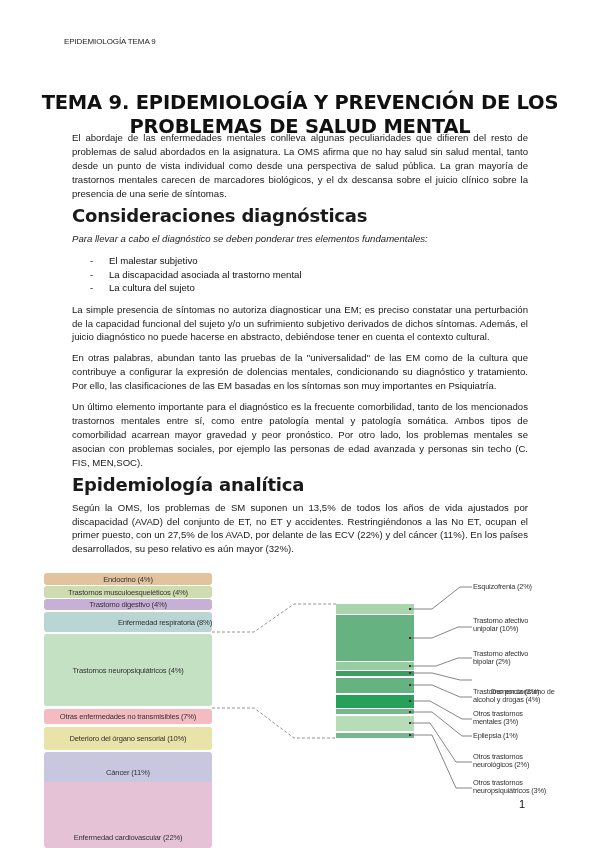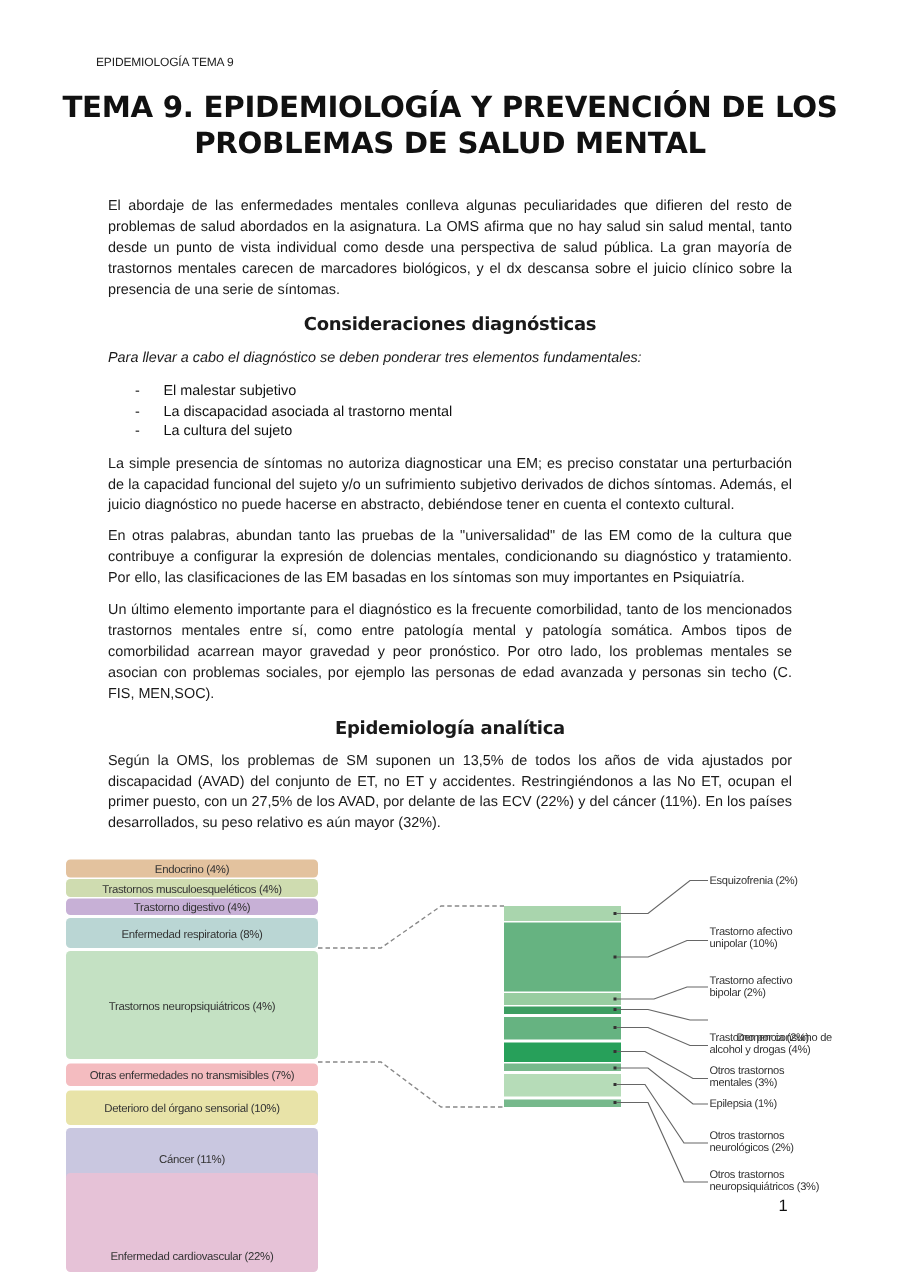--- a/index.html
+++ b/index.html
@@ -6,35 +6,34 @@
   body {
     width: 600px; height: 848px; position: relative; overflow: hidden;
     background: #ffffff; color: #111;
     font-family: "Liberation Sans", "DejaVu Sans", sans-serif;
   }
   .running-header {
     position: absolute; left: 64px; top: 37px;
     font-size: 8px; letter-spacing: -0.1px; color: #222;
   }
   .title {
-    position: absolute; left: 40px; top: 60px; width: 520px;
+    position: absolute; left: 40px; top: 91px; width: 520px;
     text-align: center; font-family: "DejaVu Sans", sans-serif;
     font-weight: bold; font-size: 19.5px; line-height: 24px; color: #111;
     letter-spacing: -0.2px;
   }
   .content { position: absolute; left: 72px; top: 131px; width: 456px; }
   p {
     margin: 0 0 7px 0; font-size: 9.6px; line-height: 13.9px;
     text-align: justify; color: #1a1a1a;
   }
   h2 {
     margin: 6px 0 8px 0; font-family: "DejaVu Sans", sans-serif;
-    font-weight: bold; font-size: 12px; line-height: 16px; color: #1a1a1a;
+    font-weight: bold; font-size: 18px; line-height: 16px; color: #1a1a1a;
     letter-spacing: -0.2px;
-    text-align: center;
   }
   ul.dash { list-style: none; margin: 0 0 8px 0; padding: 0 0 0 18px; }
   ul.dash li { font-size: 9.6px; line-height: 13.4px; position: relative; padding-left: 19px; }
   ul.dash li .dash-mark { position: absolute; left: 0; top: 0; }
 
   
   .diagram { position: absolute; left: 0; top: 570px; width: 600px; height: 278px; }
   .lbox {
     position: absolute; left: 44px; width: 168px; border-radius: 3px;
     font-size: 7.6px; color: #333; display: flex; align-items: center;
@@ -81,21 +80,21 @@
 
   <div class="lbox" style="top:3px;height:12px;background:#e3c29e;">
       <span>Endocrino (4%)</span>
     </div>
   <div class="lbox" style="top:16px;height:12px;background:#cfdcb0;">
       <span>Trastornos musculoesqueléticos (4%)</span>
     </div>
   <div class="lbox" style="top:29px;height:11px;background:#c7b0d6;">
       <span>Trastorno digestivo (4%)</span>
     </div>
-  <div class="lbox" style="top:42px;height:20px;background:#bad6d4;">
+  <div class="lbox" style="top:42px;height:20px;background:#bad6d4;justify-content:flex-end;">
       <span>Enfermedad respiratoria (8%)</span>
     </div>
   <div class="lbox" style="top:64px;height:72px;background:#c4e1c3;">
       <span>Trastornos neuropsiquiátricos (4%)</span>
     </div>
   <div class="lbox" style="top:139px;height:15px;background:#f4bcc0;">
       <span>Otras enfermedades no transmisibles (7%)</span>
     </div>
   <div class="lbox" style="top:157px;height:23px;background:#e8e3a8;">
       <span>Deterioro del órgano sensorial (10%)</span>

